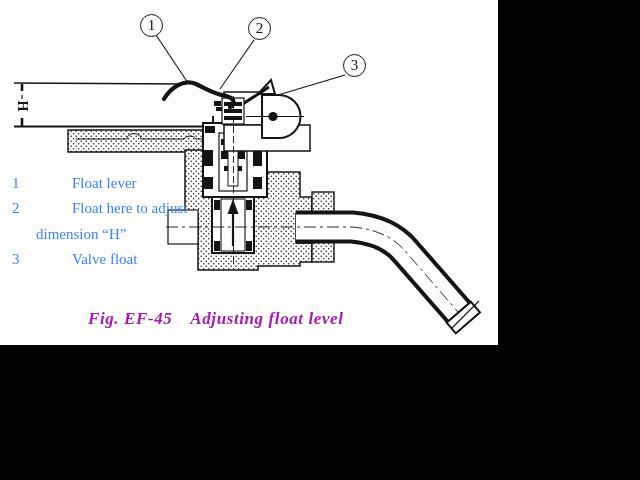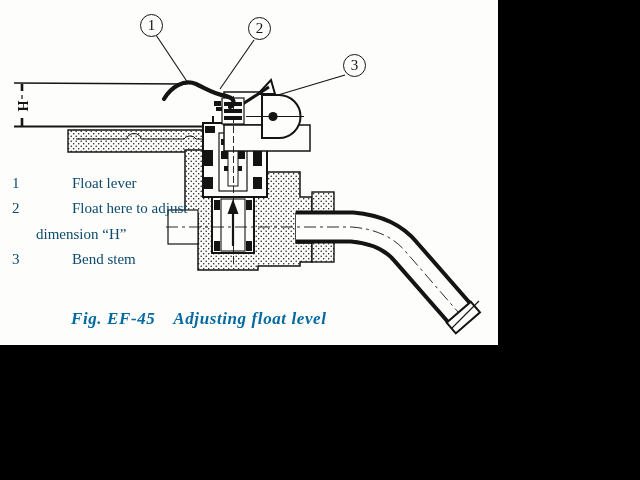--- a/index.html
+++ b/index.html
@@ -10,29 +10,29 @@
     position:absolute;width:23px;height:23px;box-sizing:border-box;
     border:1.8px solid #141414;border-radius:50%;background:#fdfdfb;
     display:flex;align-items:center;justify-content:center;
     font:15px "Liberation Serif","DejaVu Serif",serif;color:#141414;
   }
   .dim-h{
     position:absolute;left:13px;top:97px;width:18px;height:18px;
     font:bold 14px "Liberation Serif","DejaVu Serif",serif;color:#141414;
     transform:rotate(90deg);text-align:center;line-height:18px;
   }
-  .legend-row{position:absolute;color:#0c4a6e;font:15px "Liberation Serif","DejaVu Serif",serif;white-space:nowrap;}
+  .legend-row{position:absolute;color:#3b82f6;font:15px "Liberation Serif","DejaVu Serif",serif;white-space:nowrap;}
   .legend-row .num{position:absolute;left:0;top:0;}
   .legend-row .txt{position:absolute;left:24px;top:0;margin-left:36px;}
   .lr1{left:12px;top:175px;}
   .lr2{left:12px;top:200px;}
   .lr2b{left:36px;top:226px;}
   .lr3{left:12px;top:251px;}
   .caption{
-    position:absolute;left:71px;top:309px;color:#0369a1;white-space:nowrap;
+    position:absolute;left:88px;top:309px;color:#a21caf;white-space:nowrap;
     font:italic 600 17px "Liberation Serif","DejaVu Serif",serif;letter-spacing:.6px;
   }
   .caption .cap-title{margin-left:13px;}
 </style>
 </head>
 <body>
 
 <div class="screen">
   <div class="page">
 
@@ -157,21 +157,21 @@
       <span class="num">1</span>
       <span class="txt">Float lever</span>
     </div>
     <div class="legend-row lr2">
       <span class="num">2</span>
       <span class="txt">Float here to adjust</span>
     </div>
     <div class="legend-row lr2b">dimension “H”</div>
     <div class="legend-row lr3">
       <span class="num">3</span>
-      <span class="txt">Bend stem</span>
+      <span class="txt">Valve float</span>
     </div>
 
     <div class="caption">
       <span class="cap-label">Fig. EF-45</span>
       <span class="cap-title">Adjusting float level</span>
     </div>
 
   </div>
 </div>
 

